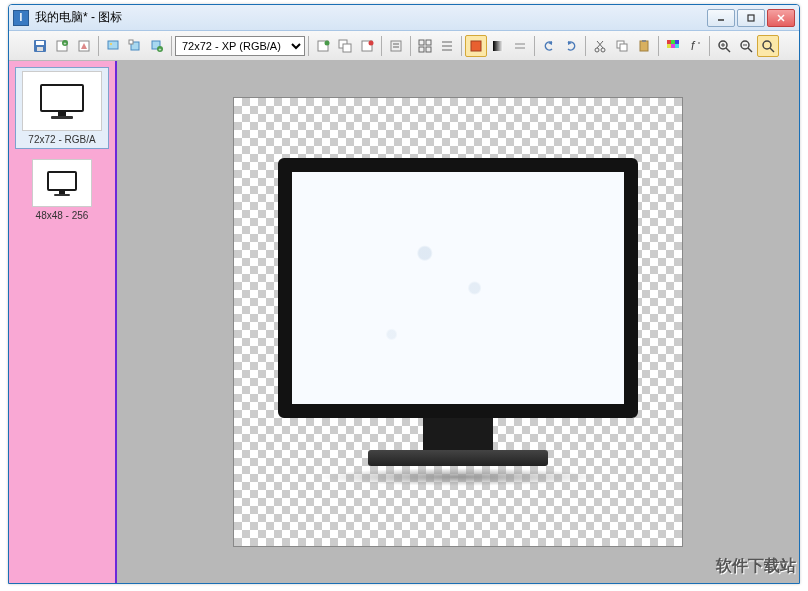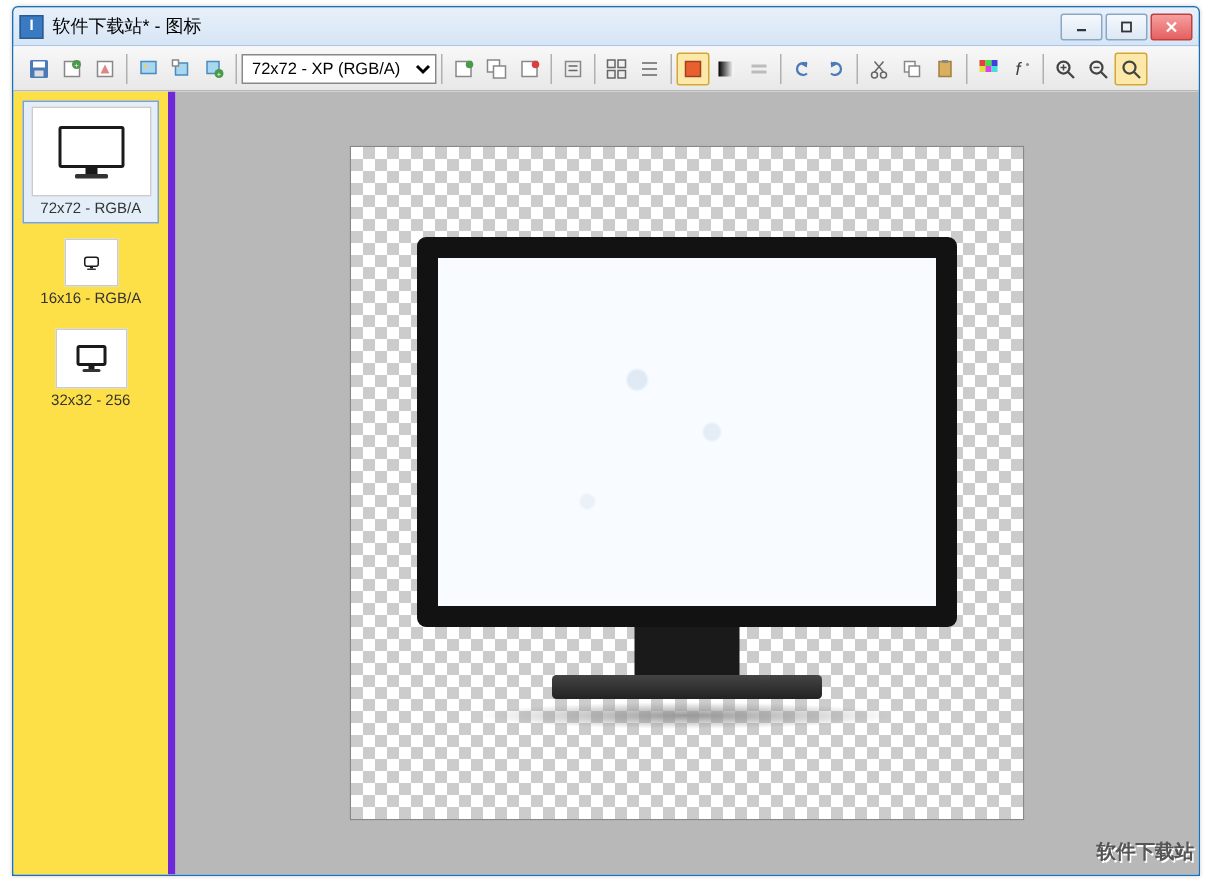--- a/index.html
+++ b/index.html
@@ -8,29 +8,29 @@
 .window { position: absolute; left: 8px; top: 4px; width: 792px; height: 580px; border: 1px solid #1a6fb5; border-radius: 4px 4px 0 0; background: #fff; box-shadow: 0 0 3px rgba(0,0,0,.2); display: flex; flex-direction: column; }
 
 .titlebar { height: 26px; background: linear-gradient(#e8f0fa, #d6e5f5); border-bottom: 1px solid #a9c6e5; display: flex; align-items: center; padding: 0 4px; border-radius: 3px 3px 0 0; }
 .app-icon { width: 16px; height: 16px; background: #3a7ac2; color: #fff; font-weight: bold; font-size: 10px; display: flex; align-items: center; justify-content: center; margin-right: 6px; border: 1px solid #2a5a92; }
 .title-text { flex: 1; color: #000; font-size: 12px; }
 .win-controls { display: flex; gap: 2px; }
 .win-btn { width: 28px; height: 18px; border: 1px solid #8aa8c6; border-radius: 2px; background: linear-gradient(#f5f9fd,#dce8f4); display: flex; align-items: center; justify-content: center; cursor: pointer; }
 .win-btn.close { background: linear-gradient(#f5a0a0,#e56060); border-color: #c04040; }
 .win-btn svg { width: 10px; height: 10px; }
 
-.toolbar { height: 30px; background: linear-gradient(#f8f8f8,#e8e8e8); border-bottom: 1px solid #b8b8b8; display: flex; align-items: center; padding: 0 6px; gap: 0; }
+.toolbar { height: 30px; background: linear-gradient(#f8f8f8,#e8e8e8); border-bottom: 1px solid #b8b8b8; display: flex; align-items: center; padding: 0 6px; gap: 0; justify-content: center; }
 .tb-btn { width: 22px; height: 22px; border: 1px solid transparent; background: transparent; display: flex; align-items: center; justify-content: center; cursor: pointer; border-radius: 2px; }
 .tb-sep { width: 1px; height: 20px; background: #b0b0b0; margin: 0 3px; }
 .size-select { width: 130px; height: 20px; border: 1px solid #888; font-size: 11px; padding: 1px 2px; background: #fff; }
 .tb-btn.active { background: #fce8a8; border-color: #d4a838; }
 
 .content { flex: 1; display: flex; overflow: hidden; }
 
-.sidebar { width: 108px; background: #fde047; border-right: 5px solid #6d28d9; overflow-y: auto; padding: 4px 0; }
+.sidebar { width: 108px; background: #f9a8d4; border-right: 2px solid #6d28d9; overflow-y: auto; padding: 4px 0; }
 .thumb-item { margin: 2px 6px 6px; text-align: center; cursor: pointer; padding: 3px; border: 1px solid transparent; }
 .thumb-item.selected { border: 1px solid #7da2ce; background: #e4eef9; }
 .thumb-box { background: #fff; border: 1px solid #ccc; margin: 0 auto 3px; display: flex; align-items: center; justify-content: center; }
 .thumb-72 { width: 80px; height: 60px; }
 .thumb-64 { width: 72px; height: 56px; }
 .thumb-48 { width: 60px; height: 48px; }
 .thumb-32 { width: 48px; height: 40px; }
 .thumb-16 { width: 36px; height: 32px; }
 .thumb-label { font-size: 10px; color: #333; }
 .monitor-icon { display: inline-block; }
@@ -52,33 +52,33 @@
   background-image:
     radial-gradient(circle at 40% 35%, rgba(150,180,210,.25) 6px, transparent 8px),
     radial-gradient(circle at 55% 50%, rgba(150,180,210,.2) 5px, transparent 7px),
     radial-gradient(circle at 30% 70%, rgba(150,180,210,.15) 4px, transparent 6px);
 }
 .big-stand { width: 70px; height: 32px; background:#1a1a1a; margin: 0 auto; }
 .big-base { width: 180px; height: 16px; background:linear-gradient(#444,#222); margin:0 auto; border-radius:3px; }
 .big-shadow { width:280px; height:18px; background:radial-gradient(ellipse,#999 0%,transparent 70%); margin:2px auto 0; }
 
 .watermark { position:absolute; right:12px; bottom:14px; font-size:22px; font-weight:bold; font-style:italic; color:#d62; text-shadow:1px 1px 0 #fff; pointer-events:none; }
-.watermark .sub { font-size:13px; color:#555; display:block; text-align:right; font-style:normal; }
+.watermark .sub { font-size:16px; color:#555; display:block; text-align:right; font-style:normal; }
 
 
 .ic { width:14px; height:14px; display:block; }
 </style>
 </head>
 <body>
 
 <div class="window">
 
   <div class="titlebar">
     <div class="app-icon">I</div>
-    <div class="title-text">软件下载站* - 图标</div>
+    <div class="title-text">我的电脑* - 图标</div>
     <div class="win-controls">
       <div class="win-btn">
         <svg viewBox="0 0 10 10">
             <line x1="2" y1="7" x2="8" y2="7" stroke="#333" stroke-width="1.5"></line>
           </svg>
       </div>
       <div class="win-btn">
         <svg viewBox="0 0 10 10">
             <rect x="2" y="2" width="6" height="6" fill="none" stroke="#333" stroke-width="1.2"></rect>
           </svg>
@@ -287,38 +287,28 @@
         <div class="thumb-box thumb-72">
           <span class="monitor-icon">
               <div class="monitor-screen" style="width:44px;height:28px"></div>
               <div class="monitor-stand" style="width:8px;height:4px"></div>
               <div class="monitor-base" style="width:22px;height:3px"></div>
             </span>
         </div>
         <div class="thumb-label">72x72 - RGB/A</div>
       </div>
       <div class="thumb-item">
-        <div class="thumb-box thumb-16">
+        <div class="thumb-box thumb-48">
           <span class="monitor-icon">
-              <div class="monitor-screen" style="width:10px;height:7px;border-width:1px"></div>
-              <div class="monitor-stand" style="width:2px;height:1px"></div>
-              <div class="monitor-base" style="width:6px;height:1px"></div>
+              <div class="monitor-screen" style="width:30px;height:20px"></div>
+              <div class="monitor-stand" style="width:6px;height:3px"></div>
+              <div class="monitor-base" style="width:16px;height:2px"></div>
             </span>
         </div>
-        <div class="thumb-label">16x16 - RGB/A</div>
-      </div>
-      <div class="thumb-item">
-        <div class="thumb-box thumb-32">
-          <span class="monitor-icon">
-              <div class="monitor-screen" style="width:20px;height:14px"></div>
-              <div class="monitor-stand" style="width:4px;height:2px"></div>
-              <div class="monitor-base" style="width:12px;height:2px"></div>
-            </span>
-        </div>
-        <div class="thumb-label">32x32 - 256</div>
+        <div class="thumb-label">48x48 - 256</div>
       </div>
     </div>
 
     <div class="canvas-area">
       <div class="canvas-wrap">
         <div class="big-monitor">
           <div class="big-screen"></div>
           <div class="big-stand"></div>
           <div class="big-base"></div>
           <div class="big-shadow"></div>

